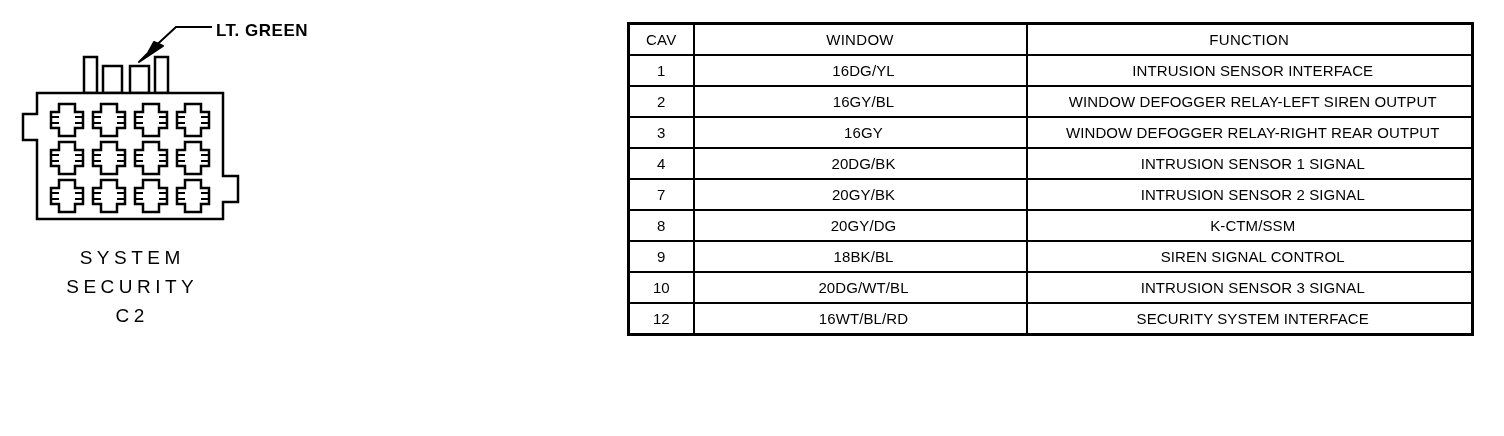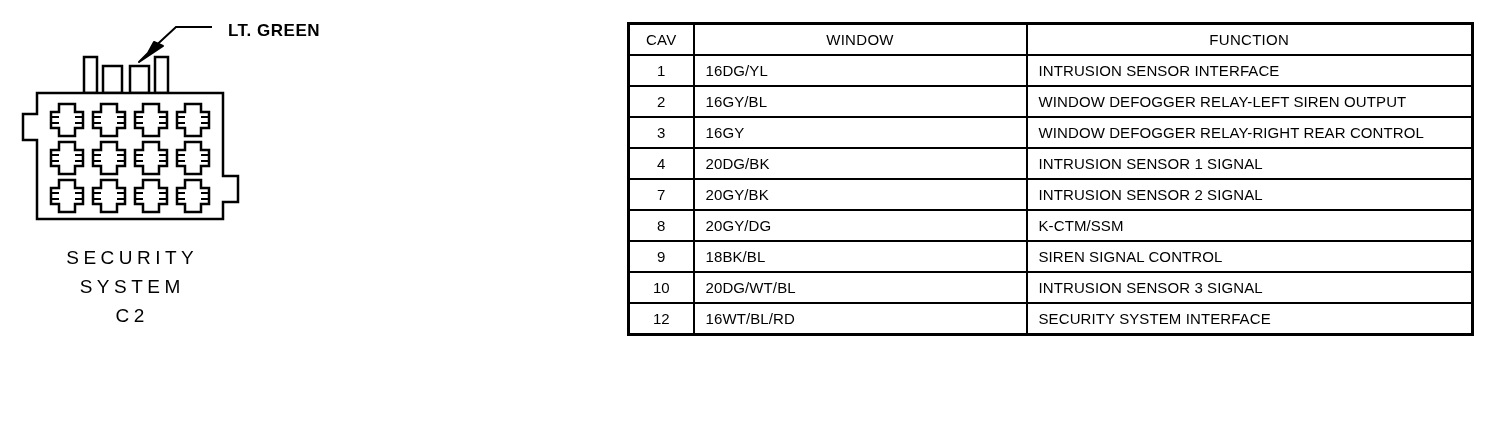--- a/index.html
+++ b/index.html
@@ -25,21 +25,21 @@
     height: 436px;
   }
   #connector-svg {
     position: absolute;
     left: 0;
     top: 0;
   }
 
   .callout-text {
     position: absolute;
-    left: 228px;
+    left: 216px;
     top: 21px;
     font-size: 17px;
     font-weight: bold;
     letter-spacing: 0.5px;
     white-space: nowrap;
   }
 
   #connector-caption {
     position: absolute;
     left: 37px;
@@ -90,21 +90,21 @@
   }
   table.wiring thead th {
     text-align: center;
     letter-spacing: 0.3px;
   }
   table.wiring td.cav {
     text-align: center;
   }
   table.wiring td.cir,
   table.wiring td.fun {
-    text-align: left;
+    text-align: center;
     padding-left: 11px;
     letter-spacing: 0.1px;
     border-radius: 6px;
   }
 </style>
 </head>
 <body>
 
 <div id="connector-panel">
 
@@ -187,22 +187,22 @@
       <g>
         <path d="M 185 180 L 201 180 L 201 188 L 209 188 L 209 204 L 201 204 L 201 212 L 185 212 L 185 204 L 177 204 L 177 188 L 185 188 Z"></path>
         <path d="M 178 193 L 185 193 M 178 199 L 185 199 M 201 193 L 208 193 M 201 199 L 208 199" stroke-width="2"></path>
       </g>
     </g>
   </svg>
 
   <div class="callout-text">LT. GREEN</div>
 
   <div id="connector-caption">
+    <div class="cap-line">SYSTEM</div>
     <div class="cap-line">SECURITY</div>
-    <div class="cap-line">SYSTEM</div>
     <div class="cap-line">C2</div>
   </div>
 </div>
 
 <div id="table-panel">
 
   <table class="wiring">
     <colgroup>
       <col class="c-cav">
         <col class="c-cir">
@@ -222,21 +222,21 @@
         <td class="fun">INTRUSION SENSOR INTERFACE</td>
       </tr>
       <tr>
         <td class="cav">2</td>
         <td class="cir">16GY/BL</td>
         <td class="fun">WINDOW DEFOGGER RELAY-LEFT SIREN OUTPUT</td>
       </tr>
       <tr>
         <td class="cav">3</td>
         <td class="cir">16GY</td>
-        <td class="fun">WINDOW DEFOGGER RELAY-RIGHT REAR CONTROL</td>
+        <td class="fun">WINDOW DEFOGGER RELAY-RIGHT REAR OUTPUT</td>
       </tr>
       <tr>
         <td class="cav">4</td>
         <td class="cir">20DG/BK</td>
         <td class="fun">INTRUSION SENSOR 1 SIGNAL</td>
       </tr>
       <tr>
         <td class="cav">7</td>
         <td class="cir">20GY/BK</td>
         <td class="fun">INTRUSION SENSOR 2 SIGNAL</td>

